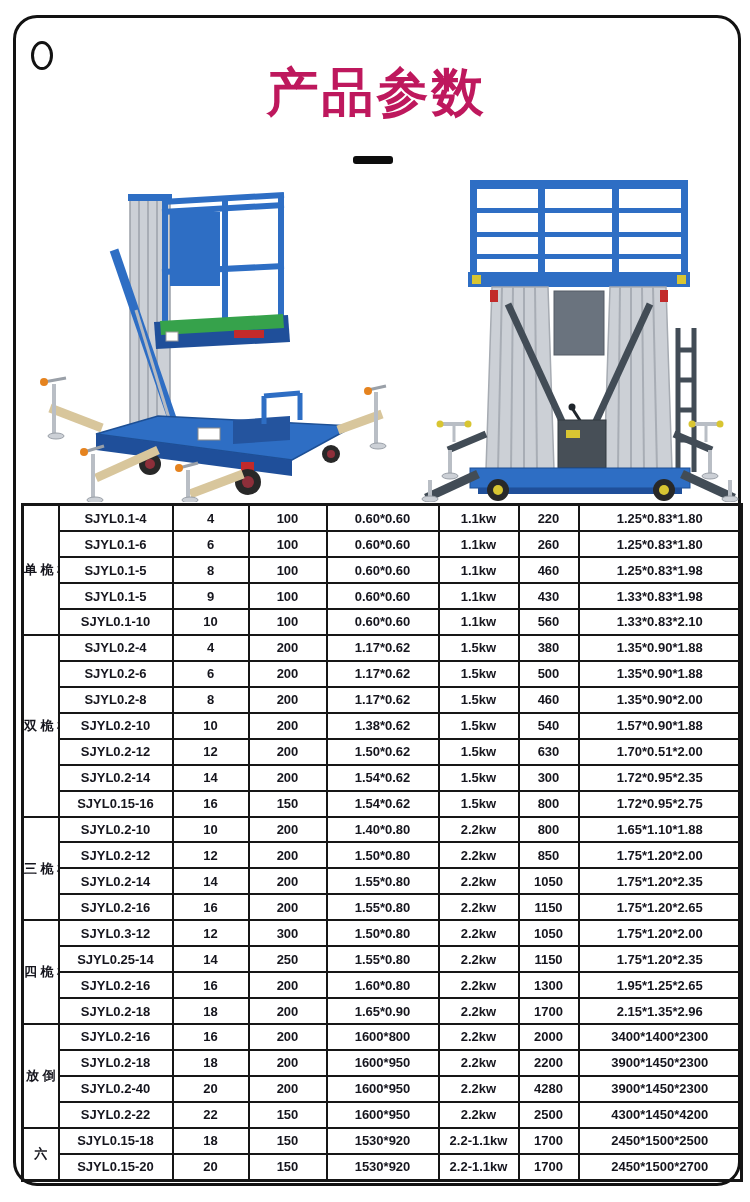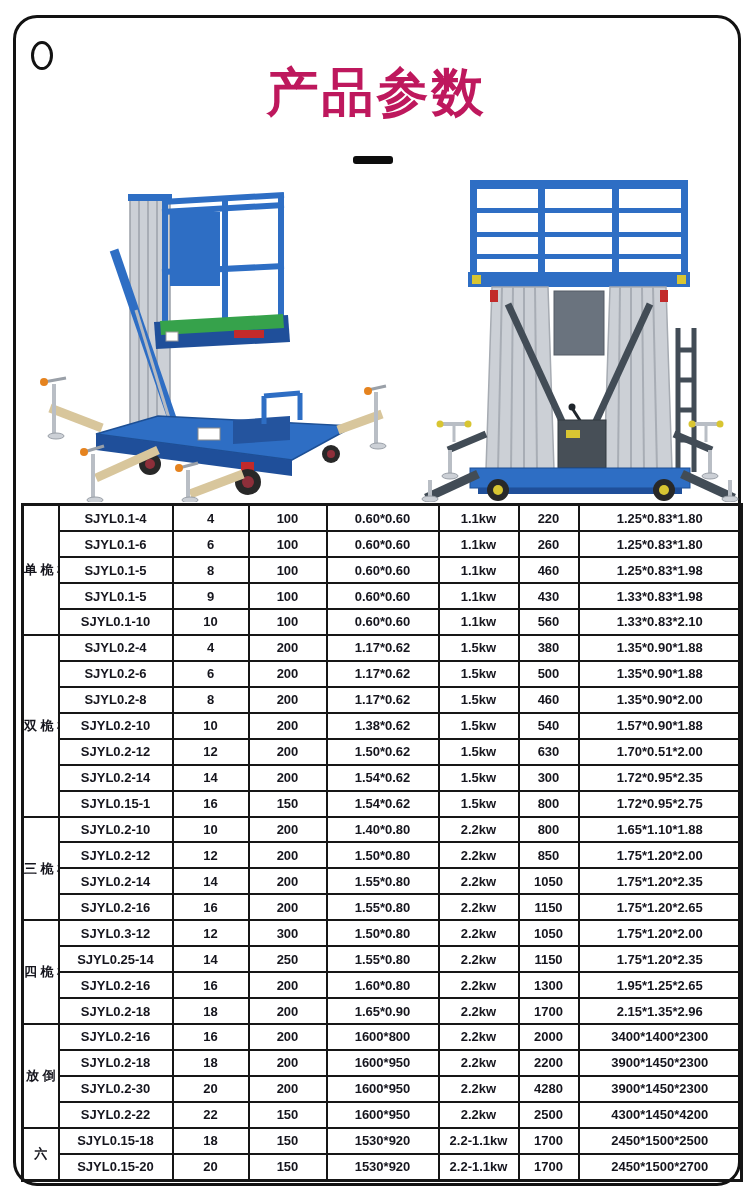--- a/index.html
+++ b/index.html
@@ -347,21 +347,21 @@
       <tr>
         <td class="model-cell">SJYL0.2-14</td>
         <td>14</td>
         <td>200</td>
         <td>1.54*0.62</td>
         <td>1.5kw</td>
         <td>300</td>
         <td>1.72*0.95*2.35</td>
       </tr>
       <tr>
-        <td class="model-cell">SJYL0.15-1</td>
+        <td class="model-cell">SJYL0.15-16</td>
         <td>16</td>
         <td>150</td>
         <td>1.54*0.62</td>
         <td>1.5kw</td>
         <td>800</td>
         <td>1.72*0.95*2.75</td>
       </tr>
       <tr>
         <td class="group-cell" rowspan="4">三
 桅
@@ -454,21 +454,21 @@
       <tr>
         <td class="model-cell">SJYL0.2-18</td>
         <td>18</td>
         <td>200</td>
         <td>1600*950</td>
         <td>2.2kw</td>
         <td>2200</td>
         <td>3900*1450*2300</td>
       </tr>
       <tr>
-        <td class="model-cell">SJYL0.2-30</td>
+        <td class="model-cell">SJYL0.2-40</td>
         <td>20</td>
         <td>200</td>
         <td>1600*950</td>
         <td>2.2kw</td>
         <td>4280</td>
         <td>3900*1450*2300</td>
       </tr>
       <tr>
         <td class="model-cell">SJYL0.2-22</td>
         <td>22</td>

